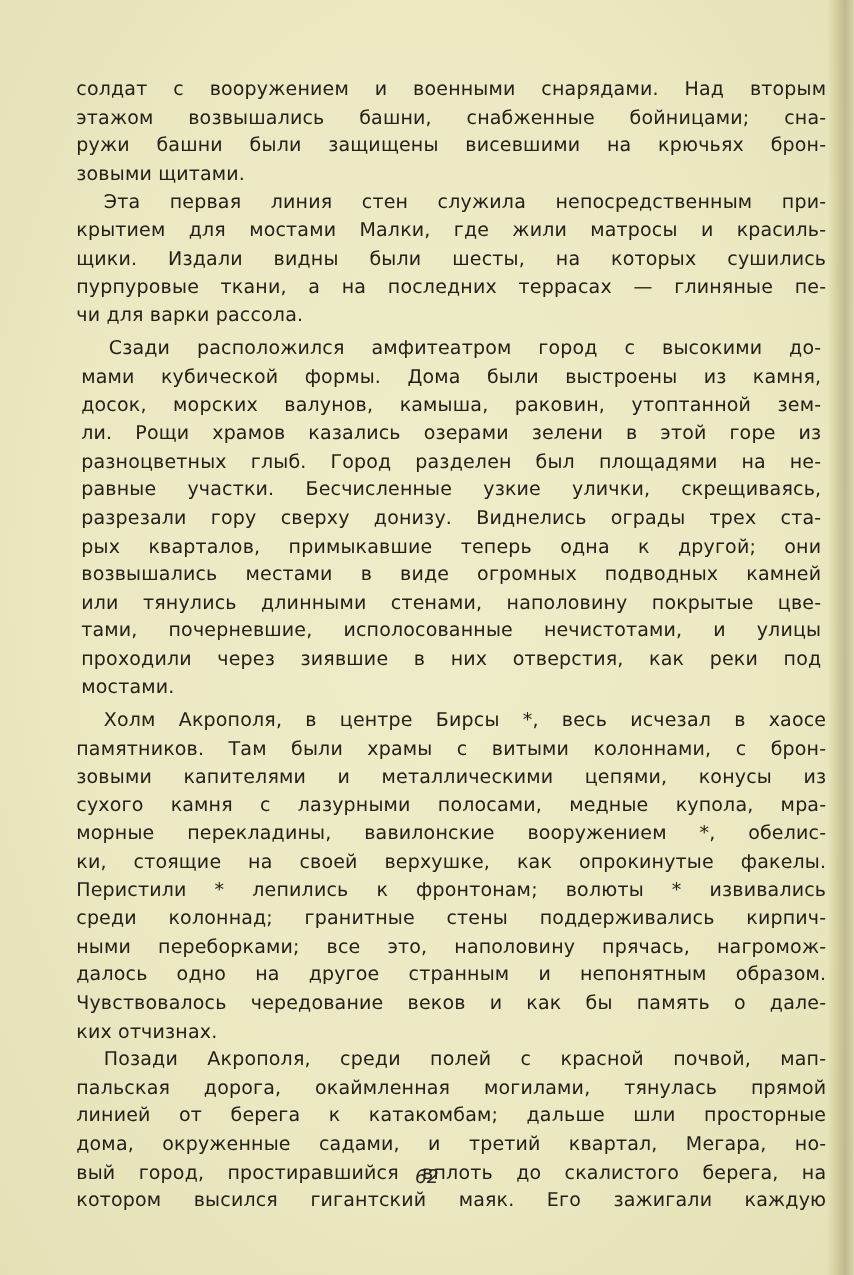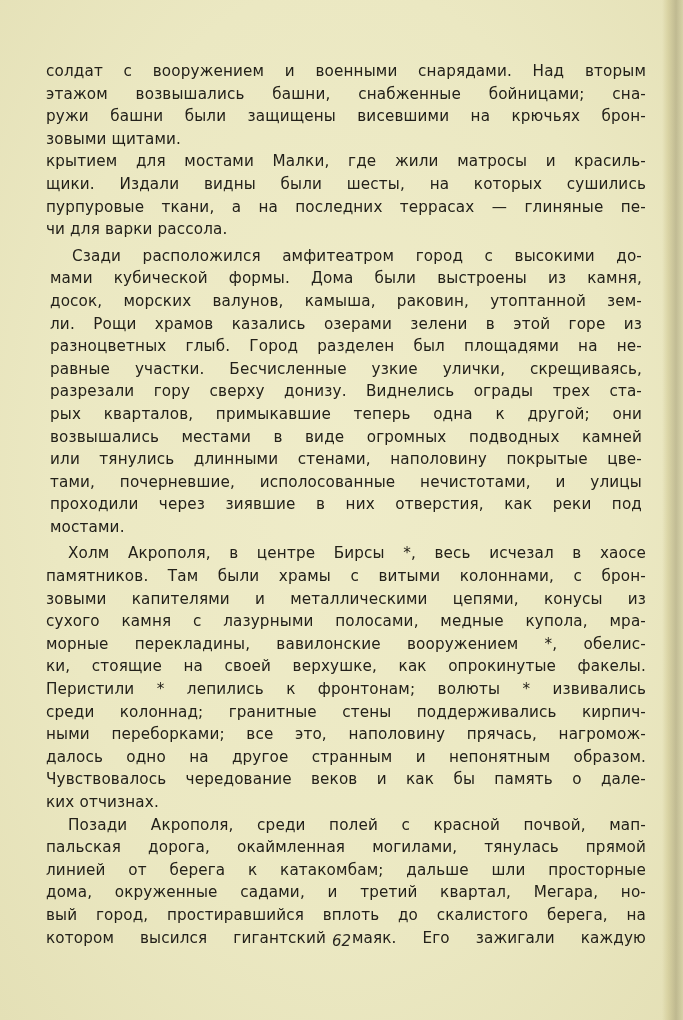--- a/index.html
+++ b/index.html
@@ -19,21 +19,21 @@
       position: absolute;
       left: 0; top: 0;
       width: 683px;
       height: 1020px;
       background:
         linear-gradient(to right, rgba(0,0,0,0) 0px, rgba(0,0,0,0) 662px, rgba(190,180,120,0.35) 668px, rgba(120,110,70,0.35) 676px, rgba(200,195,150,0.5) 683px),
         radial-gradient(ellipse at 50% 45%, #efecc9 0%, #ebe8c2 60%, #e4e0b6 100%);
     }
     .text-block {
       position: absolute;
-      left: 46px;
+      left: 61px;
       top: 60px;
       width: 600px;
     }
     .line {
       display: block;
       height: 22.6px;
       line-height: 22.6px;
       font-size: 15.2px;
       letter-spacing: 0.15px;
       white-space: nowrap;
@@ -65,20 +65,21 @@
   <div class="text-block">
 
     <p style="margin:0">
       <span class="line">солдат с вооружением и военными снарядами. Над вторым</span>
       <span class="line">этажом возвышались башни, снабженные бойницами; сна-</span>
       <span class="line">ружи башни были защищены висевшими на крючьях брон-</span>
       <span class="line last">зовыми щитами.</span>
     </p>
 
     <p style="margin:0">
+      <span class="line indent">Эта первая линия стен служила непосредственным при-</span>
       <span class="line">крытием для мостами Малки, где жили матросы и красиль-</span>
       <span class="line">щики. Издали видны были шесты, на которых сушились</span>
       <span class="line">пурпуровые ткани, а на последних террасах — глиняные пе-</span>
       <span class="line last">чи для варки рассола.</span>
     </p>
 
     <p style="margin:4px">
       <span class="line indent">Сзади расположился амфитеатром город с высокими до-</span>
       <span class="line">мами кубической формы. Дома были выстроены из камня,</span>
       <span class="line">досок, морских валунов, камыша, раковин, утоптанной зем-</span>

